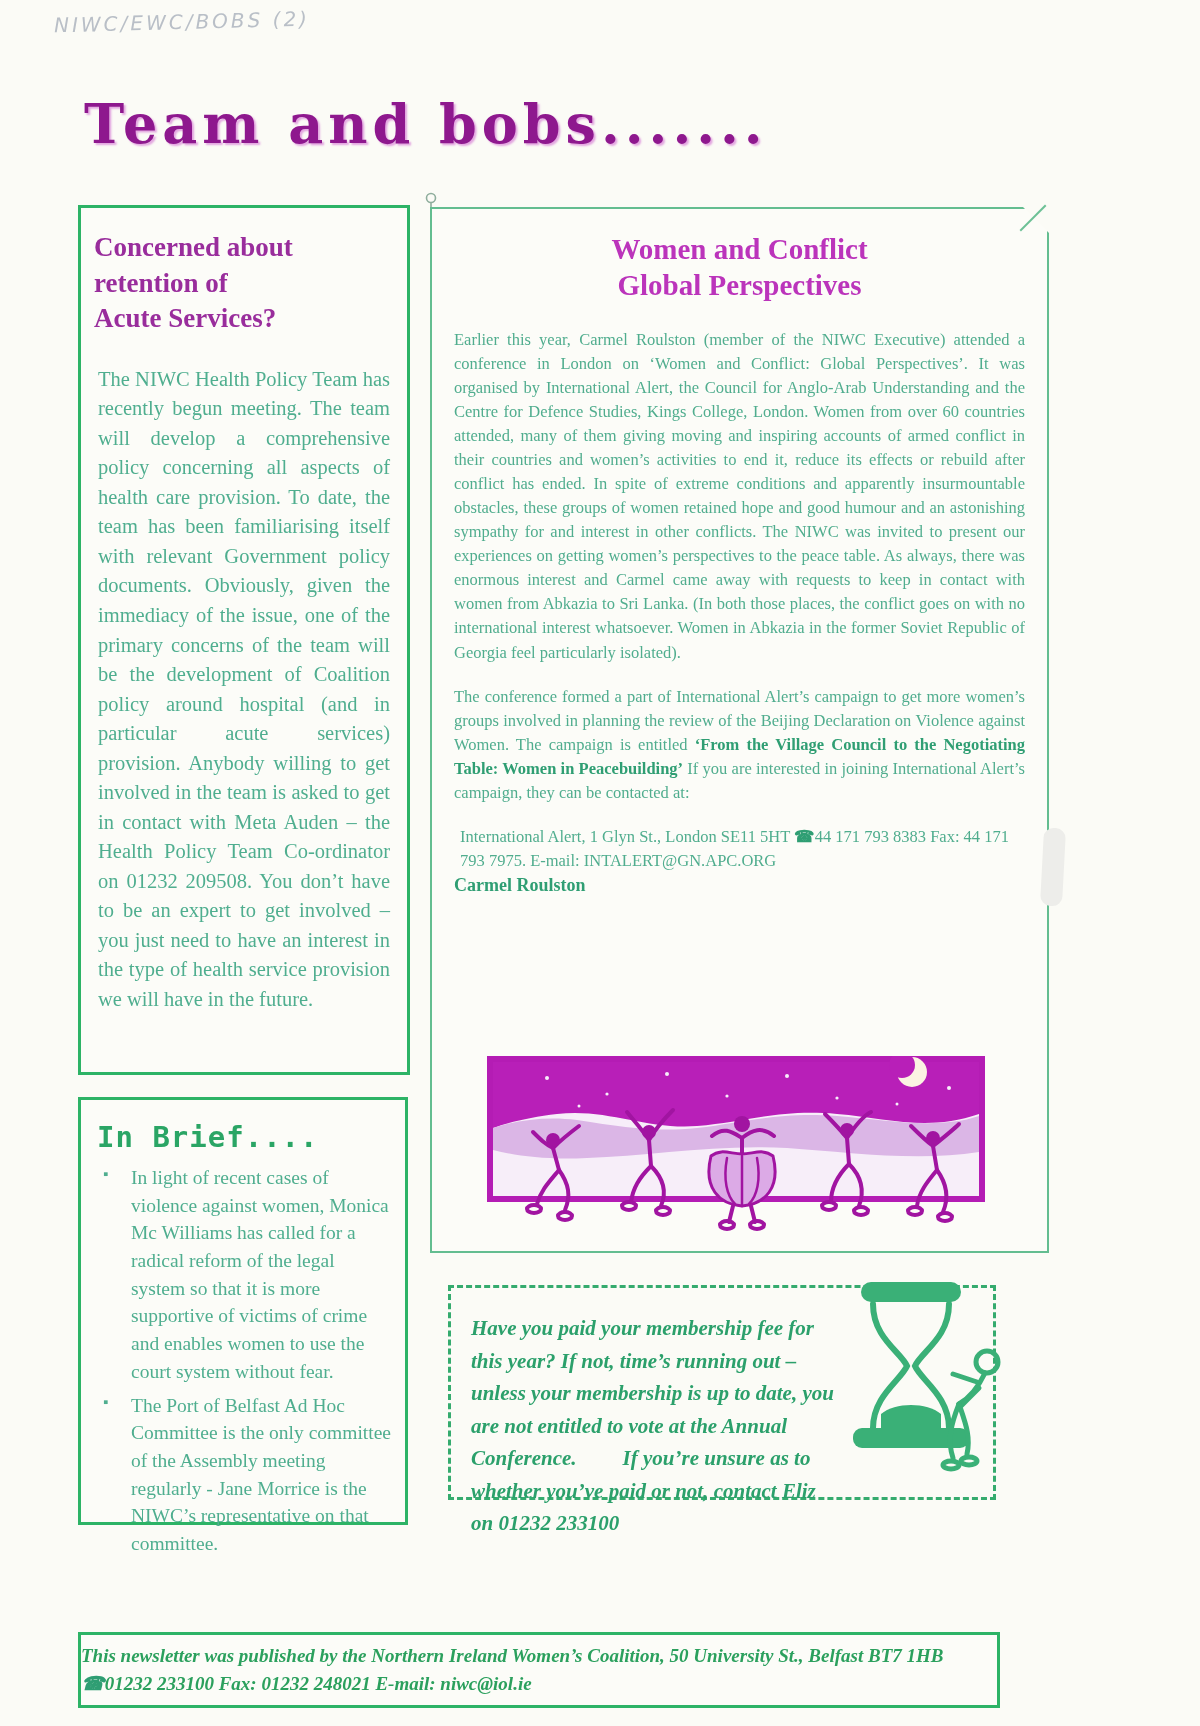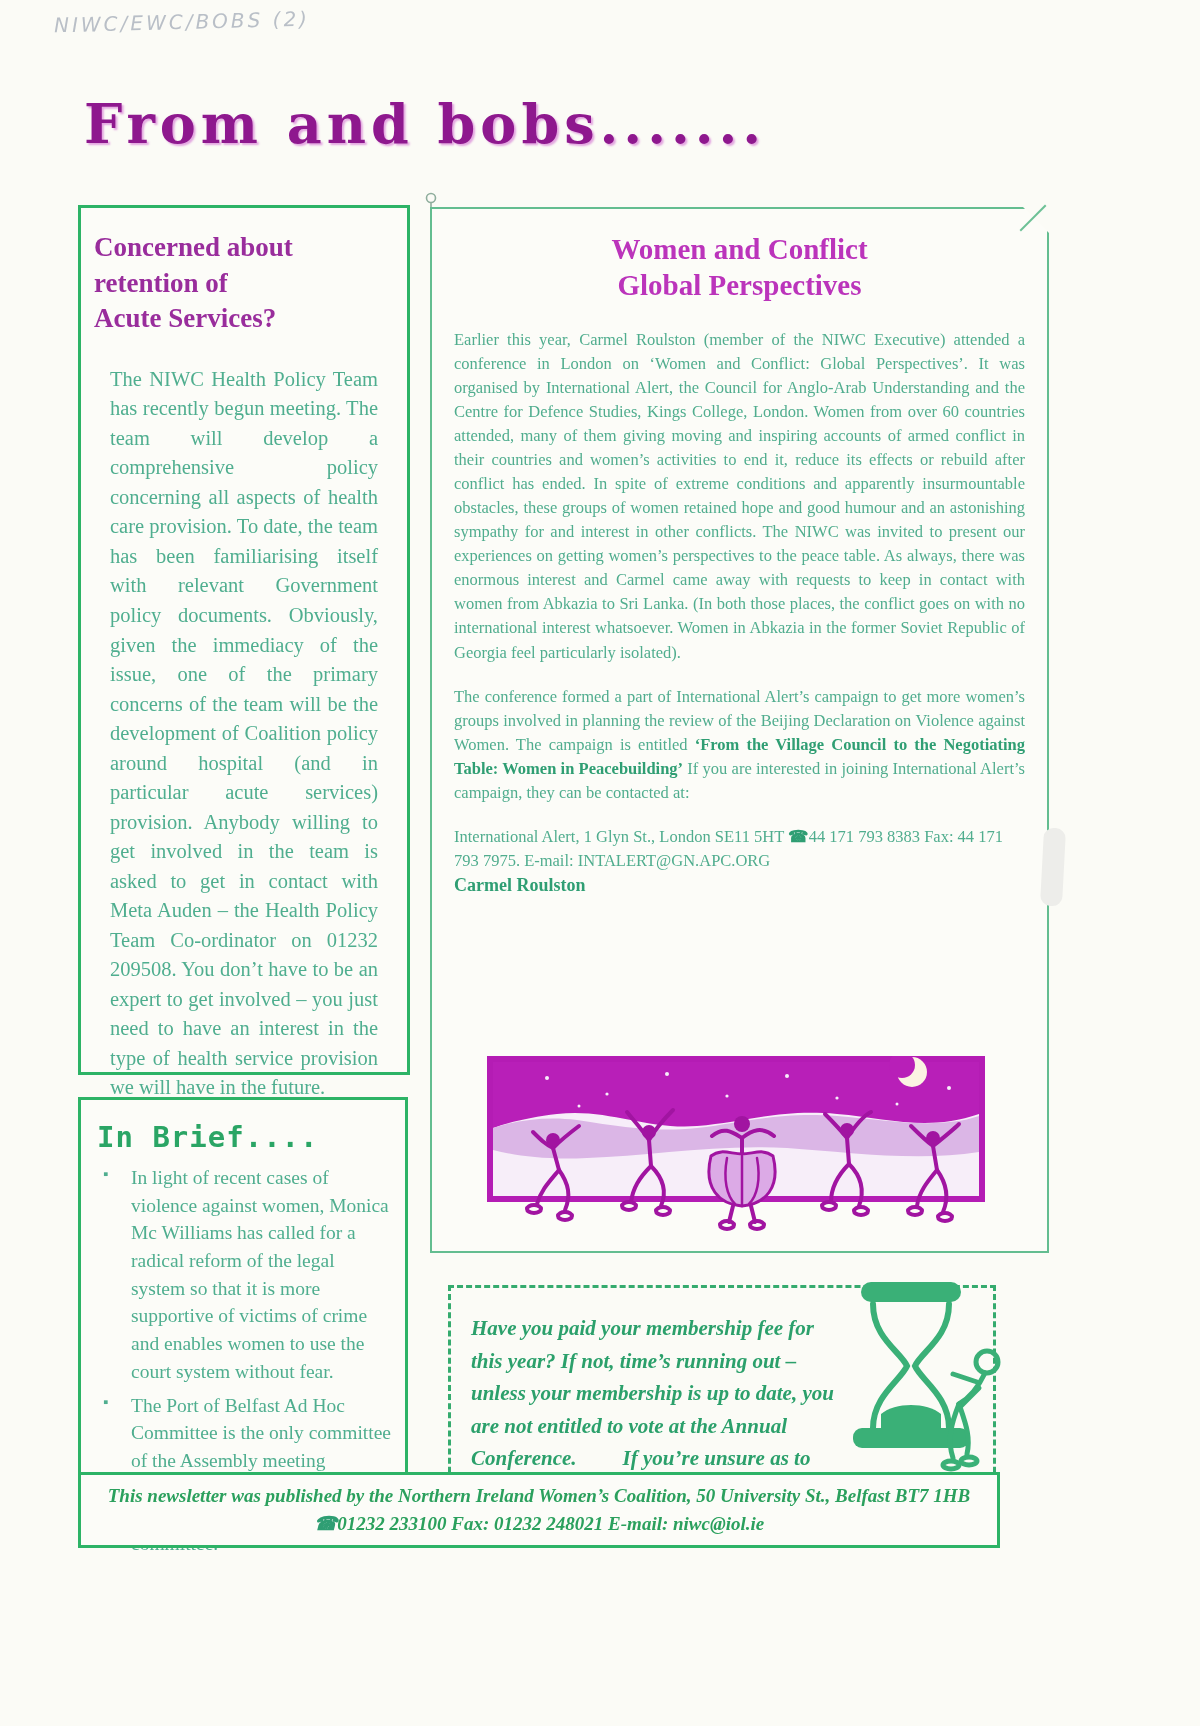--- a/index.html
+++ b/index.html
@@ -12,28 +12,28 @@
   .title{position:absolute;left:84px;top:92px;margin:0;font-family:"DejaVu Serif",serif;
         font-weight:bold;font-size:54px;letter-spacing:5px;color:#8e188e;
         text-shadow:2px 2px 2px rgba(197,62,197,.45);}
 
   .box{position:absolute;background:#fcfcf8;}
   .green-border-thick{border:3px solid #2db366;}
   .green-border-thin{border:2px solid #63bd90;}
 
   .acute{left:78px;top:205px;width:332px;height:870px;padding:16px 13px;box-sizing:border-box;}
   .acute h2{margin:6px 0 28px 0;text-align:left;font-size:27px;line-height:1.32;color:#992d9c;}
-  .green-body{color:#4fae8f;font-size:20.5px;line-height:1.44;text-align:justify;margin:16px;}
+  .green-body{color:#4fae8f;font-size:20.5px;line-height:1.44;text-align:justify;margin:4px;}
 
   .conflict{left:430px;top:207px;width:619px;height:1046px;padding:14px 22px;box-sizing:border-box;}
   .conflict h2{margin:8px 0 24px 0;text-align:center;font-size:29px;line-height:1.25;color:#bb34bb;}
   .green-small{color:#50ad8e;font-size:16.5px;line-height:1.46;margin:0 0 20px 0;}
   .just{text-align:justify;}
   .green-small strong{color:#2f9e73;}
-  .contact{margin-bottom:2px;}
+  .contact{margin-bottom:2px;margin-left:6px;}
   .phone{color:#2f9e73;font-weight:bold;}
   .sig{color:#2f9e73;font-weight:bold;font-size:18px;margin:2px 0 0 0;}
 
   .fold{position:absolute;top:-2px;right:-2px;width:0;height:0;
         border-top:26px solid #fbfbf6;border-left:26px solid transparent;}
   .fold-line{position:absolute;top:8px;right:-4px;width:36px;height:2px;background:#6cc096;
         transform:rotate(-45deg);}
 
   .pin{position:absolute;left:424px;top:192px;}
 
@@ -47,38 +47,38 @@
         margin-bottom:6px;}
   .inbrief li::before{content:"▪";position:absolute;left:8px;top:0;color:#4fae8f;font-size:15px;}
 
   .membership{left:448px;top:1285px;width:548px;height:215px;border:3px dashed #35ab6e;
         padding:24px 150px 10px 20px;box-sizing:border-box;background:transparent;}
   .membership p{margin:0;color:#2ba06b;font-weight:bold;font-style:italic;
         font-size:21px;line-height:1.55;}
   .membership .gap{margin-left:46px;}
   .hourglass{position:absolute;left:845px;top:1278px;width:170px;height:212px;z-index:4;}
 
-  .footerbox{left:78px;top:1472px;width:922px;height:76px;padding-top:7px;box-sizing:border-box;
-        text-align:center;}
+  .footerbox{left:78px;top:1632px;width:922px;height:76px;padding-top:7px;box-sizing:border-box;
+        }
   .footerbox p{margin:0;color:#2ba05d;font-weight:bold;font-style:italic;font-size:19px;line-height:1.45;}
 
   .printedby{position:absolute;left:78px;top:1640px;width:922px;text-align:center;
         font-family:"Liberation Sans",sans-serif;font-size:12.5px;letter-spacing:1px;color:#45a873;}
 
   .smudge{position:absolute;left:1042px;top:828px;width:22px;height:78px;background:#ededea;
         border-radius:10px;transform:rotate(3deg);}
 </style>
 </head>
 <body>
 
 <div class="page">
 
   <div class="handwritten">NIWC/EWC/BOBS (2)</div>
 
-  <h1 class="title">From and bobs.......</h1>
+  <h1 class="title">Team and bobs.......</h1>
 
   <section class="box acute green-border-thick">
     <h2>
       <div>Concerned about</div>
       <div>retention of</div>
       <div>Acute Services?</div>
     </h2>
     <p class="green-body">The NIWC Health Policy Team has recently begun meeting.  The team will develop a comprehensive policy concerning all aspects of health care provision.  To date, the team has  been familiarising itself with relevant Government policy documents.  Obviously, given the immediacy of the issue, one of the primary concerns of the team will be the development of Coalition policy around hospital (and in particular acute services) provision. Anybody willing to get involved in the team  is asked to get in contact with Meta Auden – the Health Policy Team Co-ordinator on 01232 209508.  You don’t have to be an expert to get involved – you just need to have an interest in the type of health service provision we will have in the future.</p>
   </section>
 

